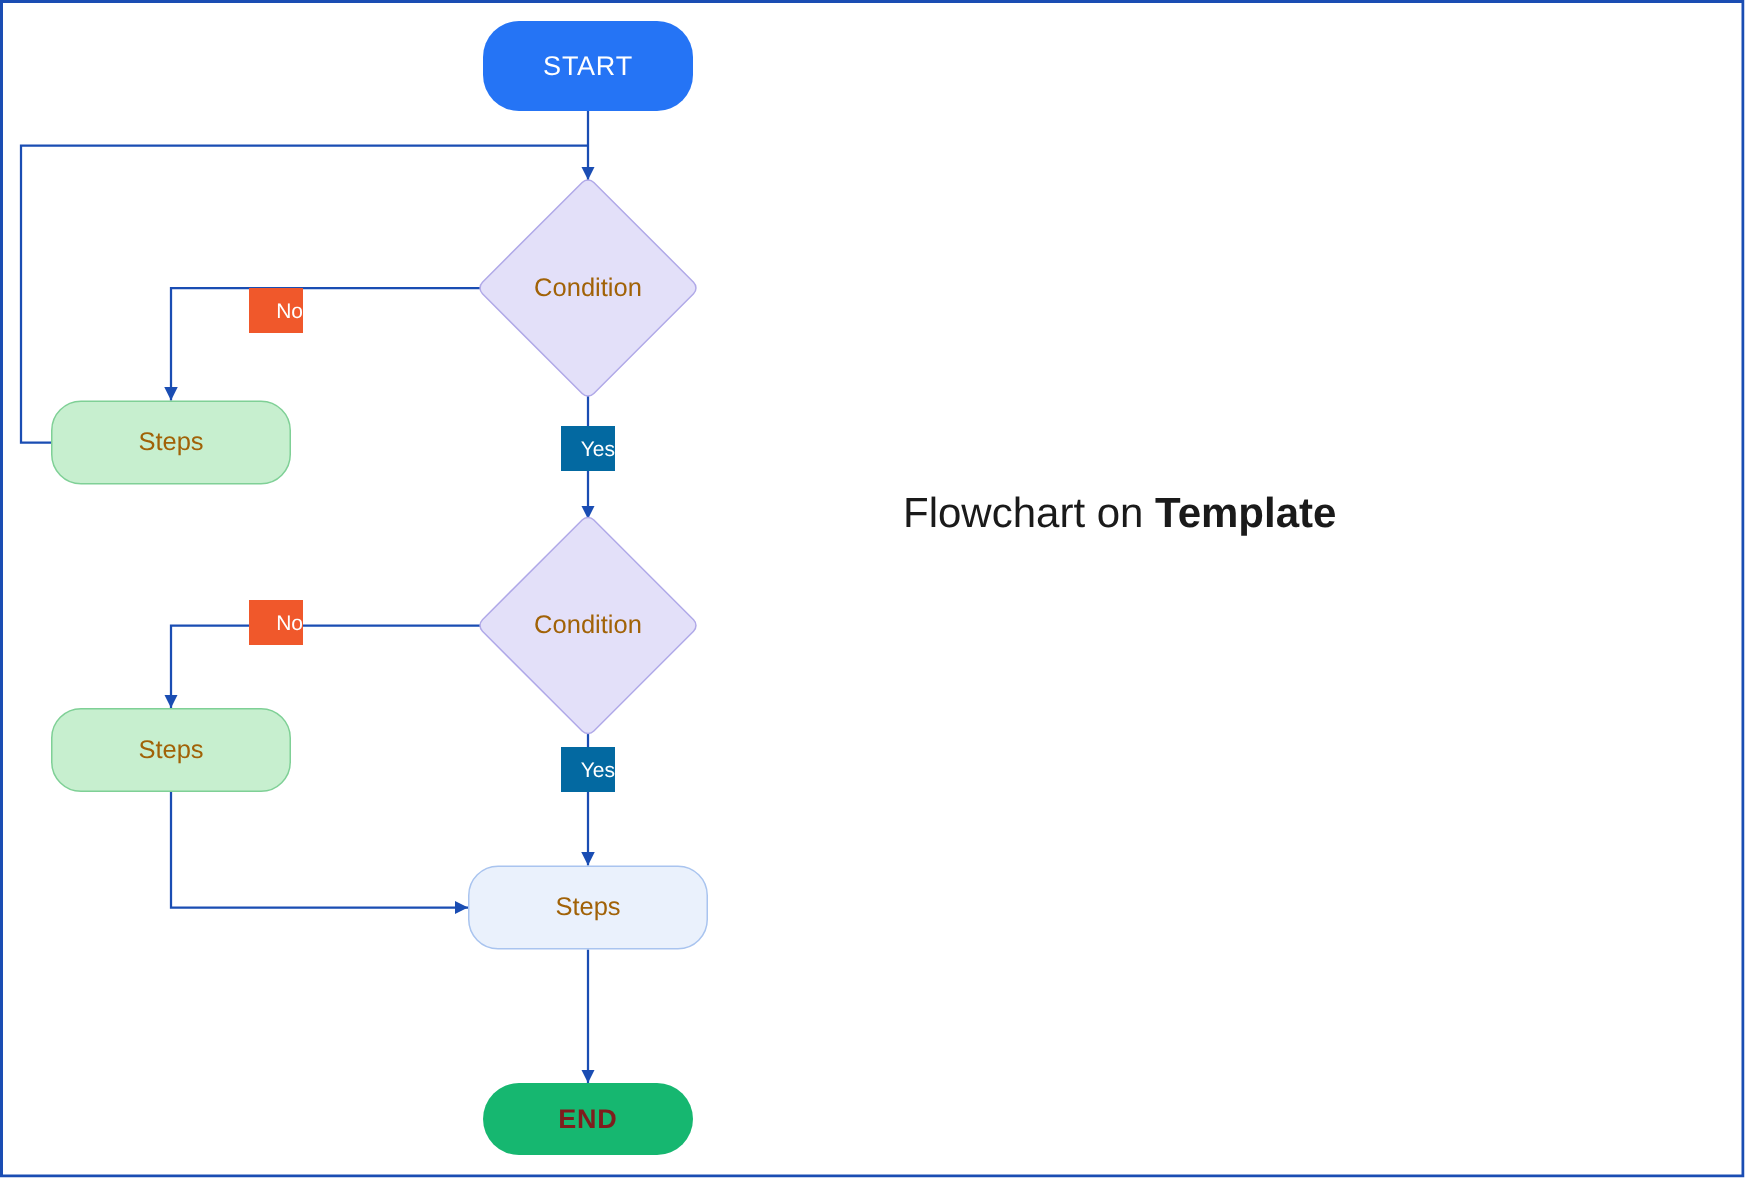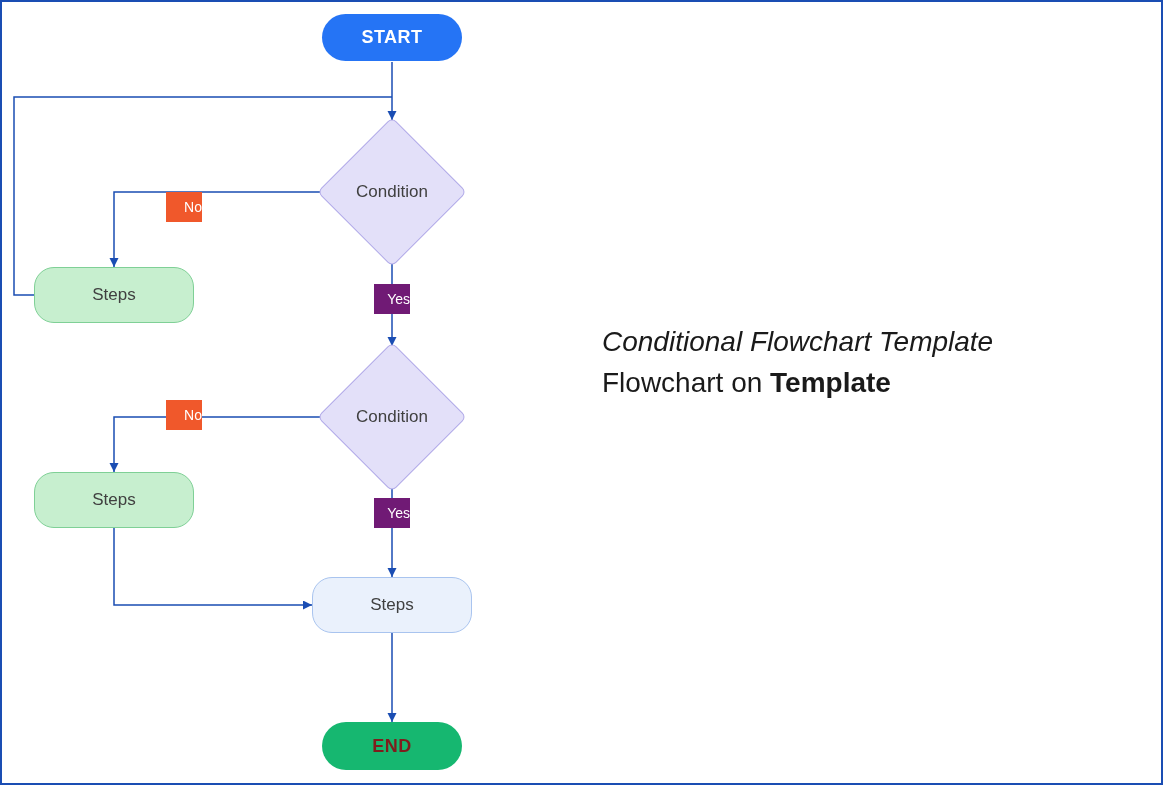--- a/index.html
+++ b/index.html
@@ -22,27 +22,27 @@
       left: 0; top: 0;
       width: 1163px; height: 785px;
       pointer-events: none;
     }
     .node {
       position: absolute;
       display: flex;
       align-items: center;
       justify-content: center;
       font-size: 18px;
-      color: #404040;
+      color: #a16207;
     }
     .terminal-start {
-      width: 140px; height: 47px;
+      width: 140px; height: 60px;
       background: #2574f5;
       color: #fff;
-      font-weight: 700;
+      font-weight: 400;
       border-radius: 24px;
       left: 320px; top: 12px;
       font-size: 18px;
       letter-spacing: 0.5px;
     }
     .terminal-end {
       width: 140px; height: 48px;
       background: #16b770;
       color: #7f1d1d;
       font-weight: 700;
@@ -98,21 +98,21 @@
       align-items: center;
       justify-content: flex-end;
       color: #fff;
       font-size: 14px;
       font-weight: 500;
     }
     .tag-no {
       background: #f0582b;
     }
     .tag-yes {
-      background: #701a75;
+      background: #0369a1;
       padding-left: 36px;
     }
     .no1  { left: 164px; top: 190px; }
     .yes1 { left: 372px; top: 282px; }
     .no2  { left: 164px; top: 398px; }
     .yes2 { left: 372px; top: 496px; }
     .caption {
       position: absolute;
       left: 600px; top: 320px;
       font-size: 28px;
@@ -189,19 +189,18 @@
 
   <div class="node process process-blue">
     <span>Steps</span>
   </div>
 
   <div class="node terminal-end">
     <span>END</span>
   </div>
 
   <div class="caption">
-    <div class="title">Conditional Flowchart Template</div>
     <div>
       <span>Flowchart on </span><span class="brand">Template</span>
     </div>
   </div>
 
 </div>
 
 </body></html>

